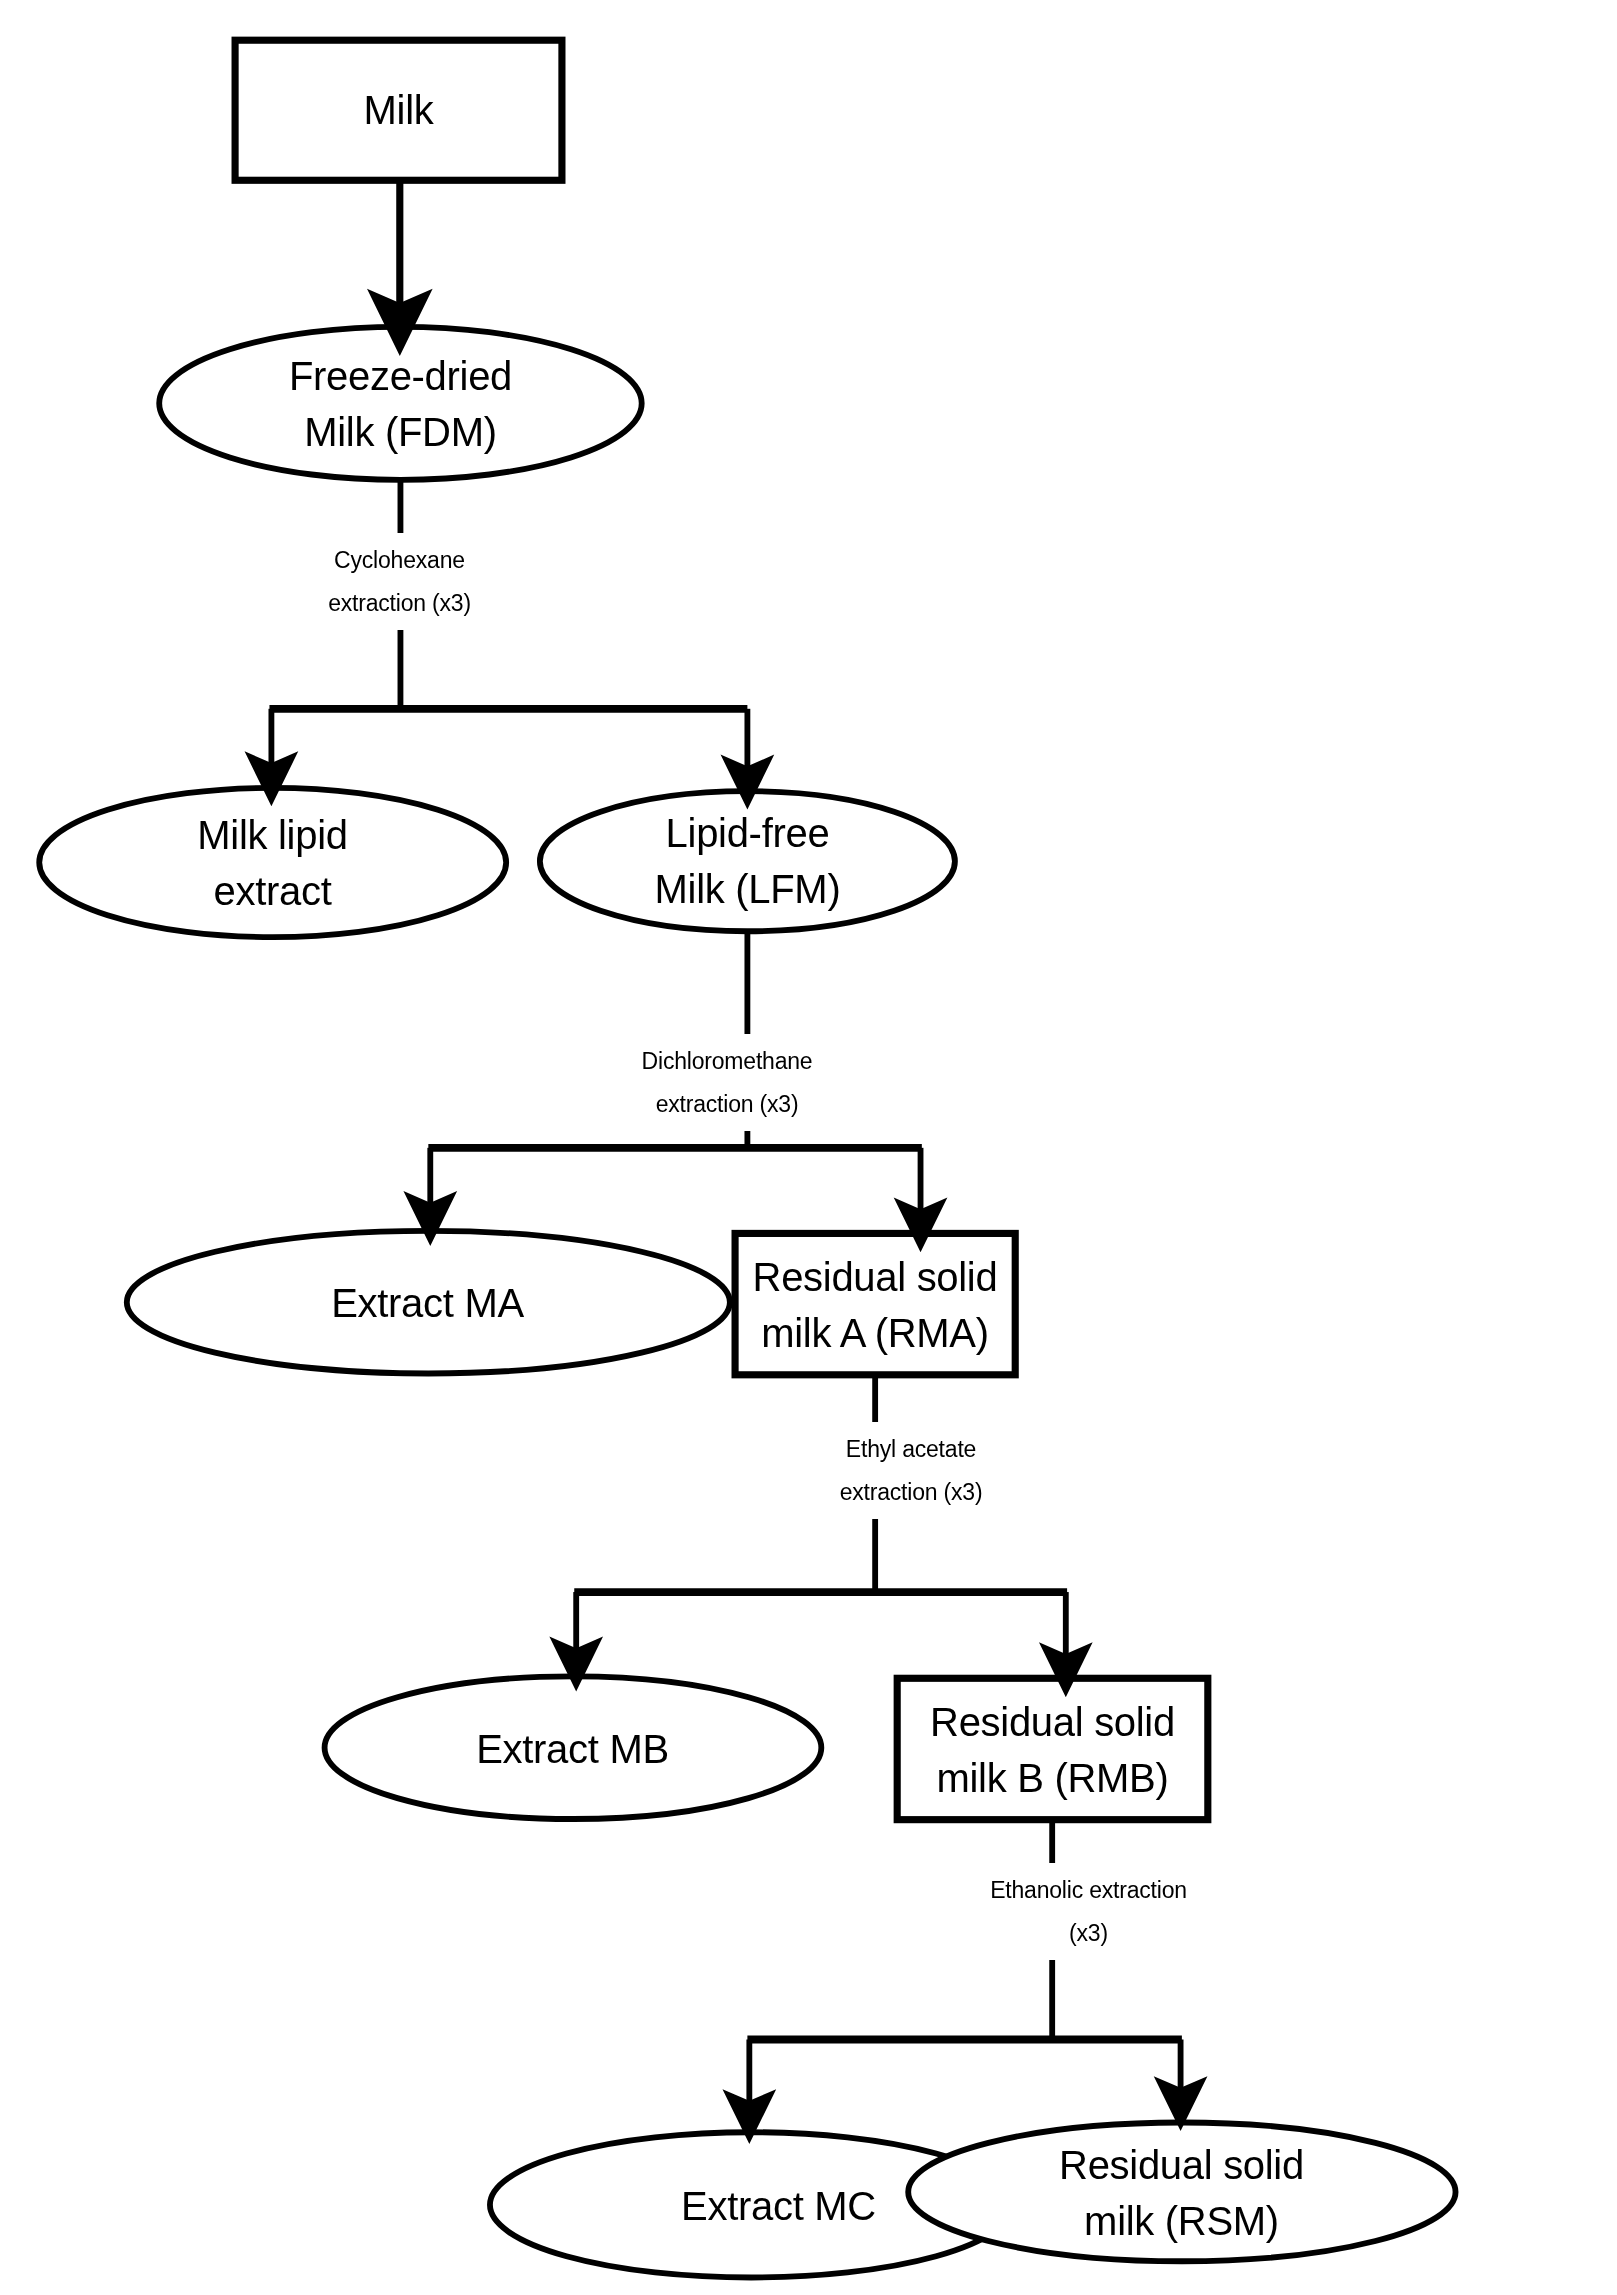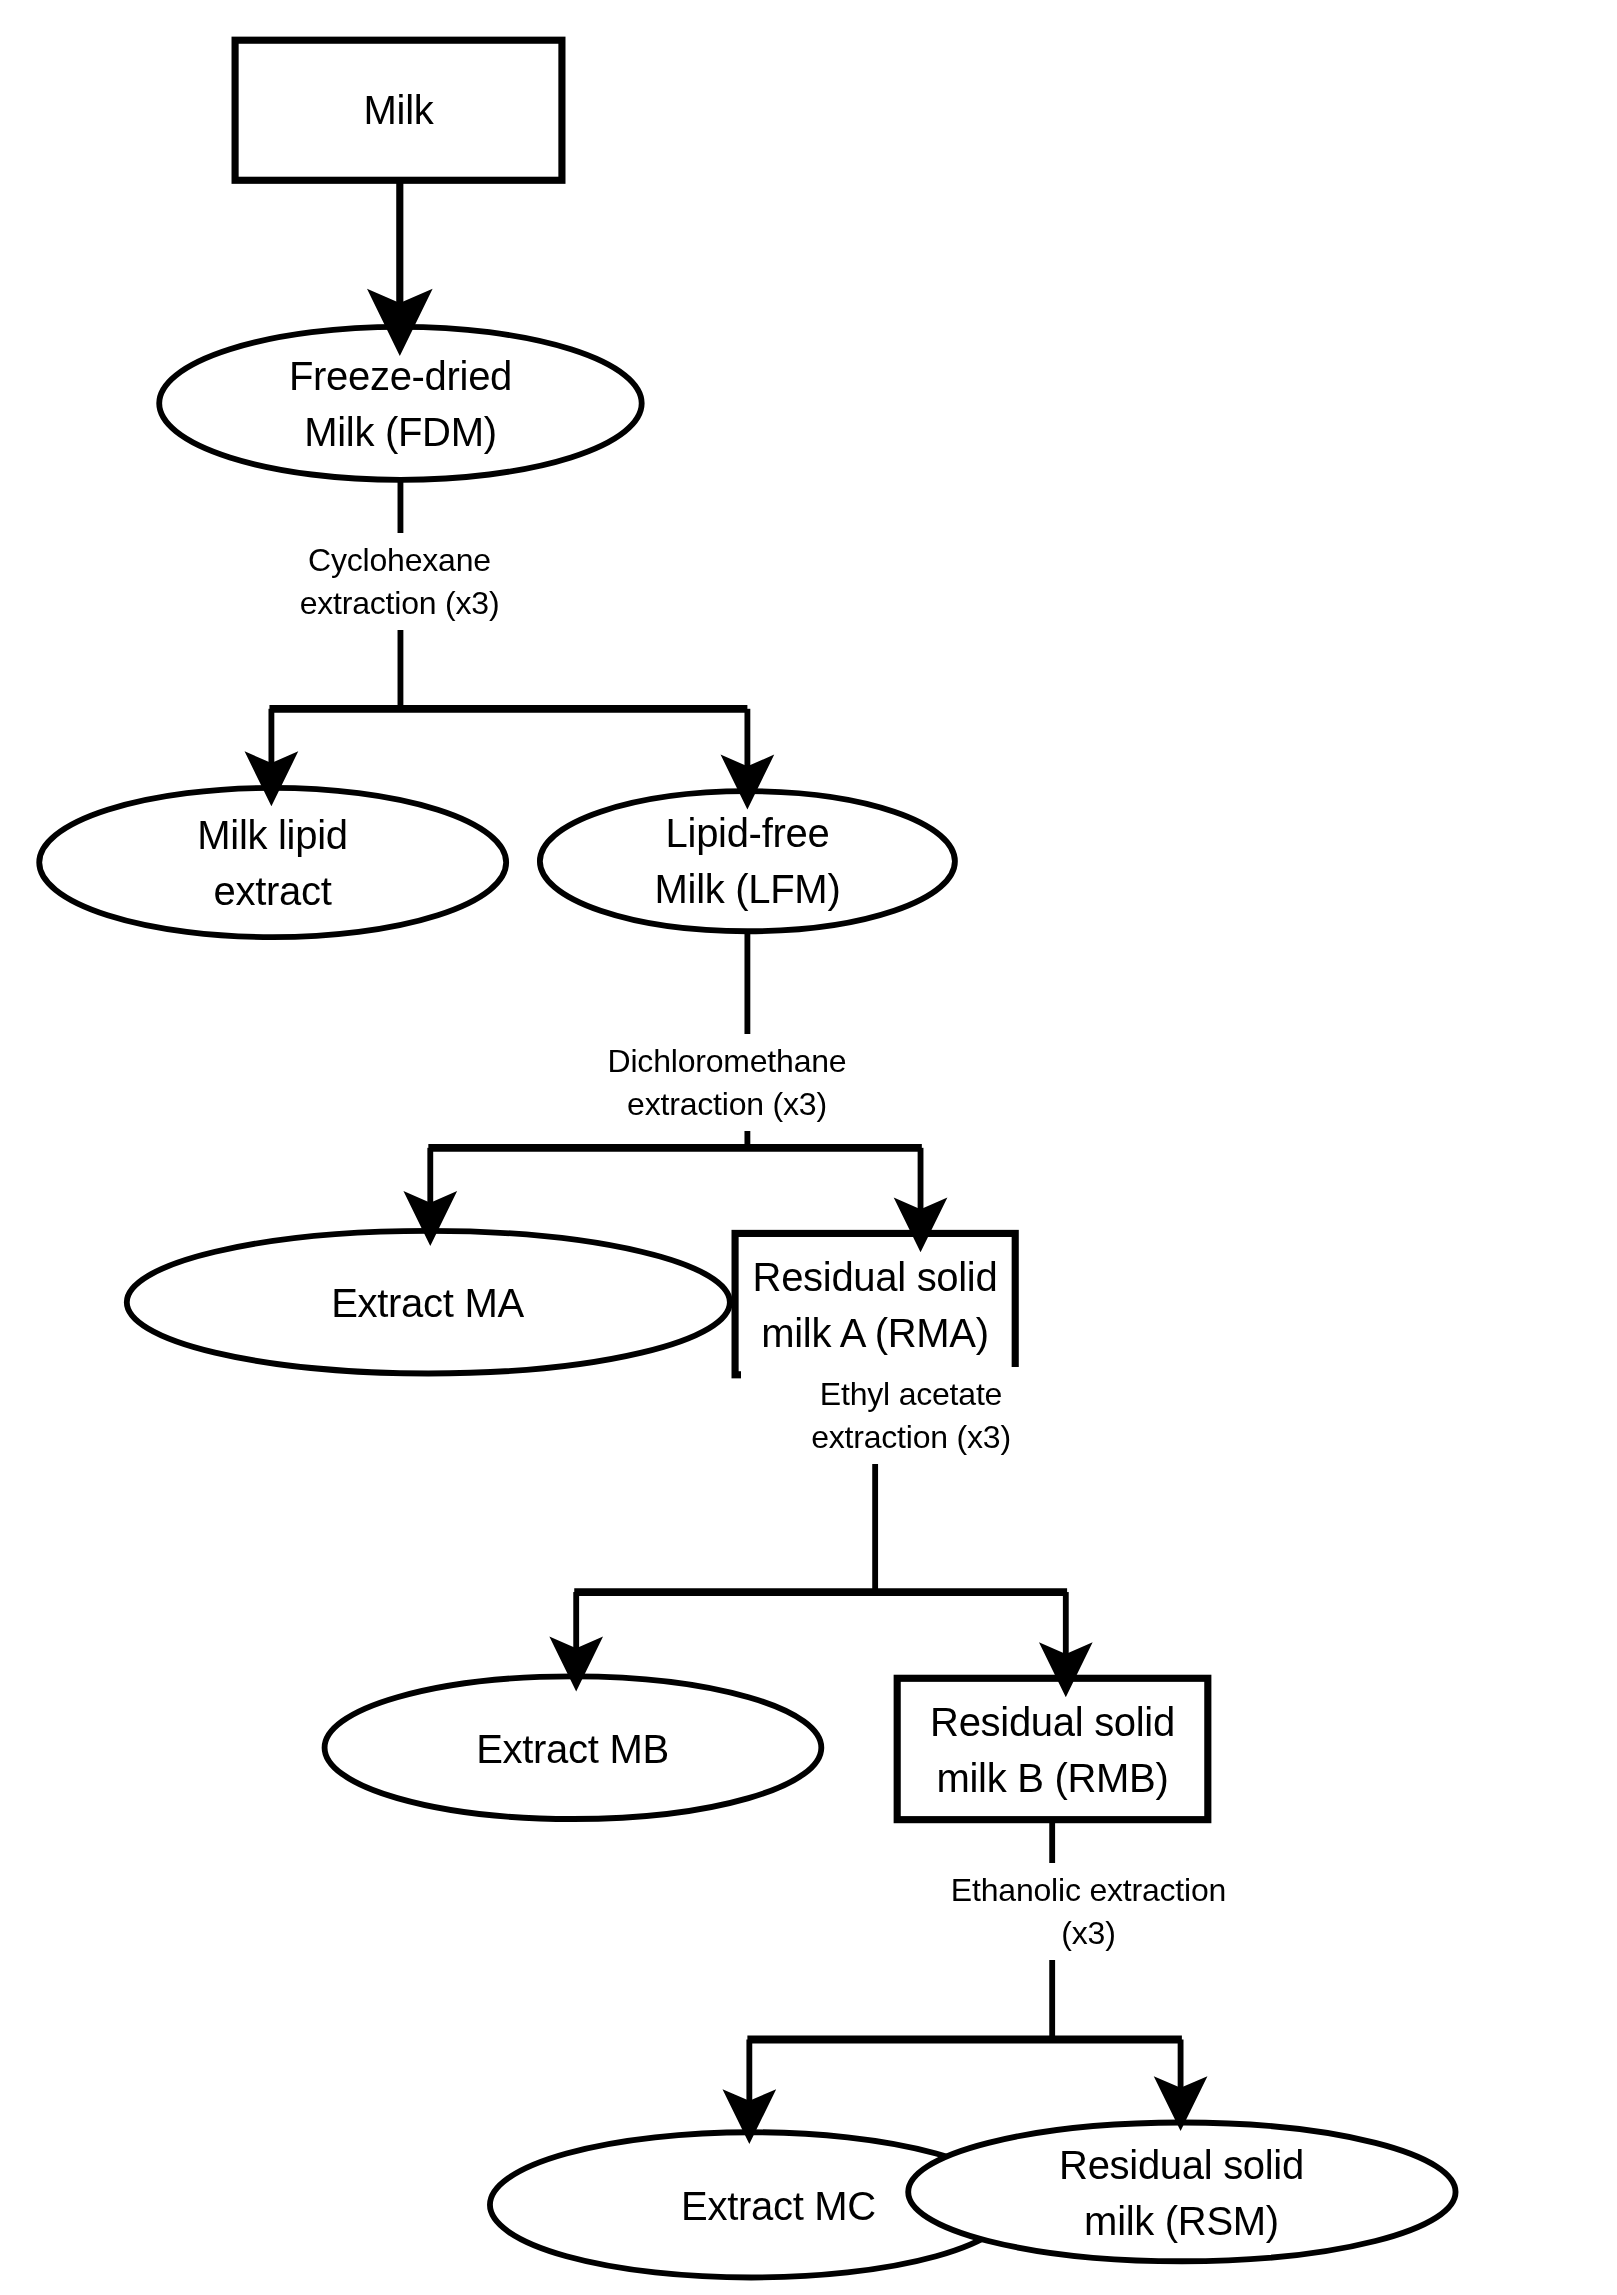--- a/index.html
+++ b/index.html
@@ -38,21 +38,21 @@
     display: flex;
     align-items: center;
     justify-content: center;
     pointer-events: none;
   }
   .edge-label {
     position: absolute;
     text-align: center;
     color: #000000;
     font-family: "Liberation Sans", "DejaVu Sans", sans-serif;
-    font-size: 32px;
+    font-size: 23px;
     line-height: 43px;
     letter-spacing: -0.2px;
     white-space: pre-line;
     display: flex;
     align-items: center;
     justify-content: center;
     background: #ffffff;
     pointer-events: none;
   }
   .shape-hit {
@@ -140,21 +140,21 @@
 
   <div class="node-label" style="left:908px; top:2123px; width:547px; height:139px;">Residual solid
 milk (RSM)</div>
 
   <div class="edge-label" style="left:246px; top:533px; width:307px; height:97px;">Cyclohexane
 extraction (x3)</div>
 
   <div class="edge-label" style="left:559px; top:1034px; width:336px; height:97px;">Dichloromethane
 extraction (x3)</div>
 
-  <div class="edge-label" style="left:741px; top:1367px; width:340px; height:97px;">Ethyl acetate
+  <div class="edge-label" style="left:741px; top:1422px; width:340px; height:97px;">Ethyl acetate
 extraction (x3)</div>
 
   <div class="edge-label" style="left:894px; top:1863px; width:389px; height:97px;">Ethanolic extraction
 (x3)</div>
 
   <div class="shape-hit" style="left:235px; top:40px; width:327px; height:140px;"></div>
   <div class="shape-hit" style="left:159px; top:327px; width:483px; height:153px; border-radius:50%;"></div>
   <div class="shape-hit" style="left:39px; top:788px; width:467px; height:149px; border-radius:50%;"></div>
   <div class="shape-hit" style="left:540px; top:791px; width:415px; height:140px; border-radius:50%;"></div>
   <div class="shape-hit" style="left:126px; top:1231px; width:603px; height:143px; border-radius:50%;"></div>

